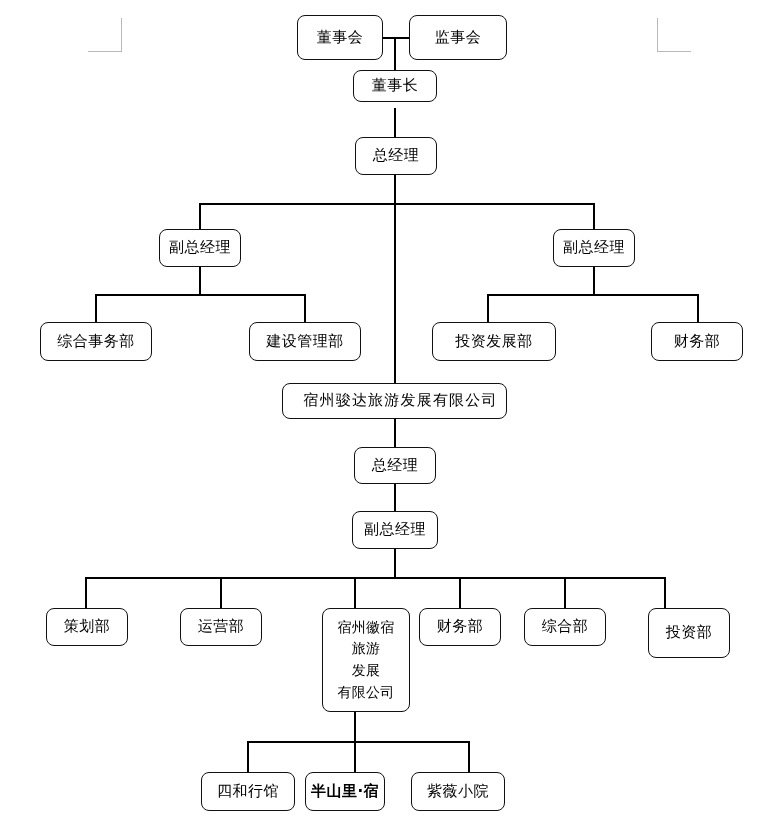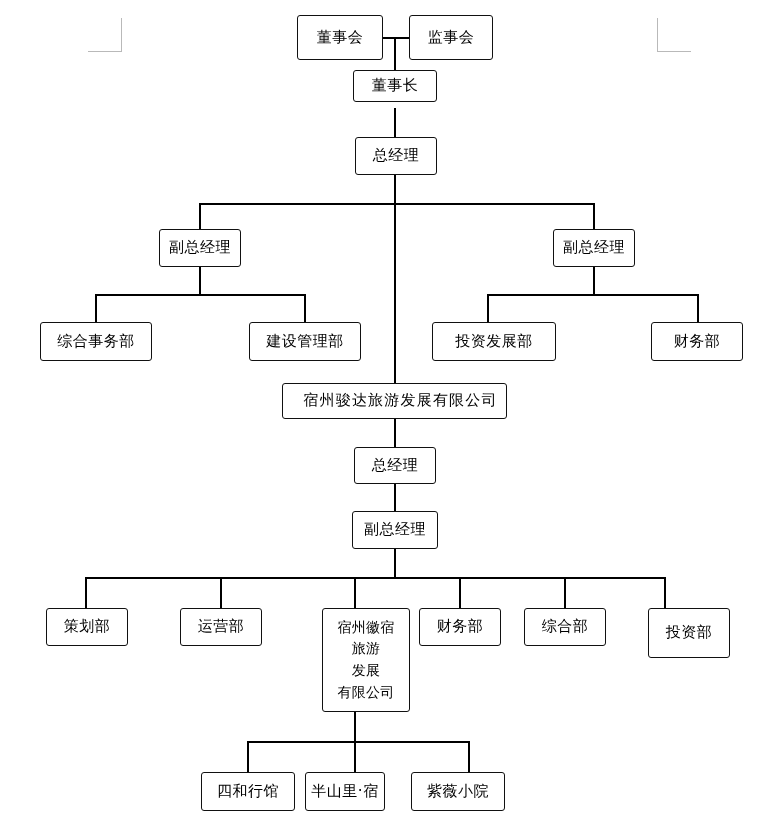--- a/index.html
+++ b/index.html
@@ -44,21 +44,21 @@
   }
   .line.v { width: 2px; }
   .line.h { height: 2px; }
 
   
   .node {
     position: absolute;
     box-sizing: border-box;
     background: #ffffff;
     border: 1.6px solid #111111;
-    border-radius: 3px;
+    border-radius: 8px;
     display: flex;
     align-items: center;
     justify-content: center;
     text-align: center;
     font-size: 15px;
     line-height: 1.28;
     color: #000000;
     letter-spacing: 0.5px;
     white-space: pre-line;
     padding: 2px 4px;
@@ -117,21 +117,21 @@
   <div class="line v" style="left:664px; top:577px; height:31px;"></div>
 
   <div class="line v" style="left:354px; top:711px; height:31px;"></div>
   <div class="line h" style="left:247px; top:741px; width:222px;"></div>
   <div class="line v" style="left:247px; top:741px; height:31px;"></div>
   <div class="line v" style="left:354px; top:741px; height:31px;"></div>
   <div class="line v" style="left:468px; top:741px; height:31px;"></div>
 
   <div class="node" style="left:297px; top:15px;  width:86px; height:45px;">董事会</div>
 
-  <div class="node" style="left:409px; top:15px;  width:84px; height:45px;text-align:right;">监事会</div>
+  <div class="node" style="left:409px; top:15px;  width:98px; height:45px;text-align:right;">监事会</div>
 
   <div class="node" style="left:353px; top:70px;  width:84px; height:32px;">董事长</div>
 
   <div class="node" style="left:355px; top:137px; width:82px; height:38px;">总经理</div>
 
   <div class="node" style="left:159px; top:229px; width:82px; height:38px;">副总经理</div>
 
   <div class="node" style="left:553px; top:229px; width:82px; height:38px;">副总经理</div>
 
   <div class="node" style="left:40px;  top:322px; width:112px; height:39px;">综合事务部</div>
@@ -158,17 +158,17 @@
 有限公司</div>
 
   <div class="node" style="left:419px; top:608px; width:82px; height:38px;">财务部</div>
 
   <div class="node" style="left:524px; top:608px; width:82px; height:38px;">综合部</div>
 
   <div class="node" style="left:648px; top:608px; width:82px; height:50px;">投资部</div>
 
   <div class="node" style="left:201px; top:772px; width:94px; height:39px;">四和行馆</div>
 
-  <div class="node" style="left:305px; top:772px; width:80px; height:39px;">半山里·宿</div>
+  <div class="node" style="left:305px; top:772px; width:80px; height:39px;font-weight:bold;">半山里·宿</div>
 
   <div class="node" style="left:411px; top:772px; width:94px; height:39px;">紫薇小院</div>
 
 </div>
 
 </body></html>

